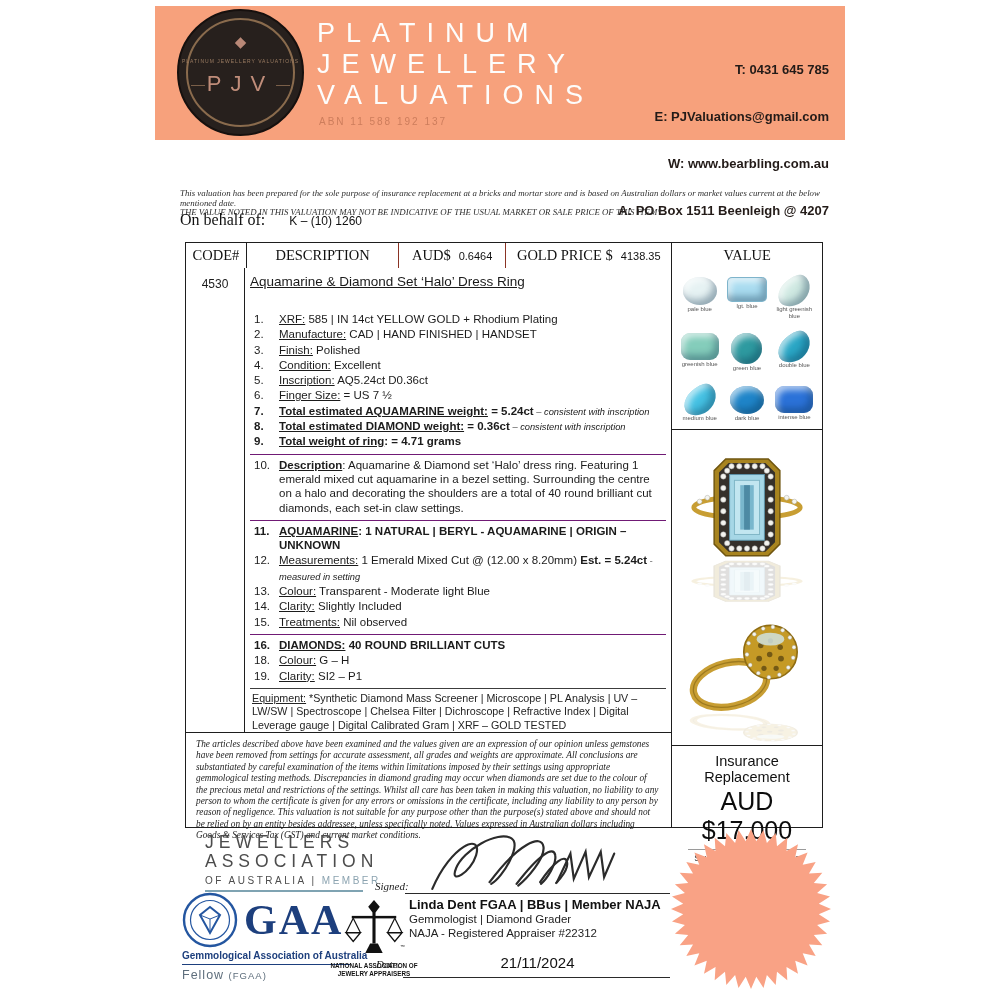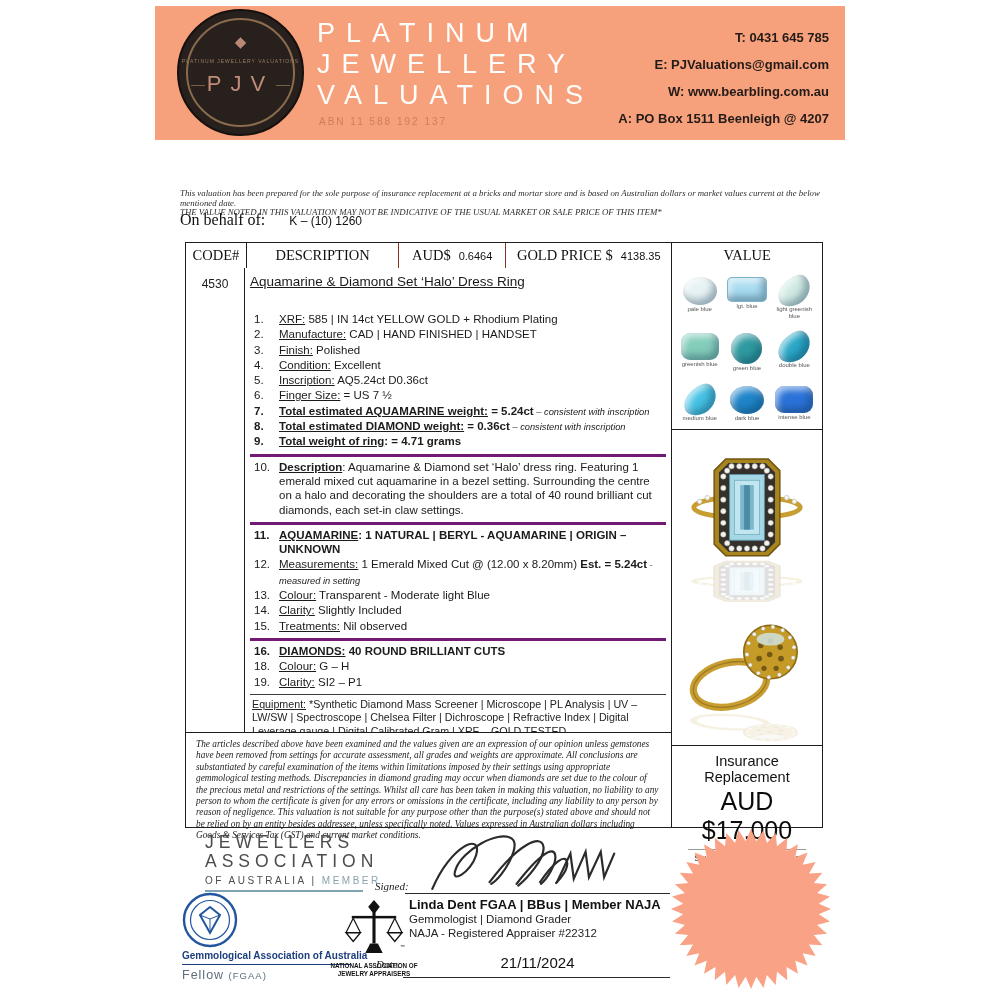--- a/index.html
+++ b/index.html
@@ -11,21 +11,21 @@
   #banner{position:absolute;left:5px;top:6px;width:690px;height:134px;background:var(--banner);}
   #logo{position:absolute;left:22px;top:3px;width:127px;height:127px;border-radius:50%;background:#27201d;border:2px solid #16100e;}
   #logo .ring{position:absolute;left:7px;top:7px;right:7px;bottom:7px;border-radius:50%;border:2px solid #8a6b4d;}
   #logo .dia{position:absolute;left:0;right:0;top:22px;text-align:center;font-size:15px;color:#b98а77;color:#b98877;}
   #logo .arc{position:absolute;left:0;right:0;top:47px;text-align:center;font-size:5px;letter-spacing:1px;color:#9b7c62;white-space:nowrap;}
   #logo .mono{position:absolute;left:0;right:0;top:60px;text-align:center;font-size:22px;letter-spacing:9px;color:#c08d7a;}
   #logo .mono:before,#logo .mono:after{content:"";display:inline-block;width:14px;height:1px;background:#7a5f49;vertical-align:middle;margin:0 2px;}
   #brand{position:absolute;left:162px;top:12px;color:#fdfdfc;font-size:27px;letter-spacing:11px;line-height:31px;font-weight:400;}
   #abn{position:absolute;left:164px;top:110px;font-size:10px;letter-spacing:2px;color:#cd7d5c;}
   #contact{position:absolute;right:16px;top:24px;text-align:right;font-size:13px;font-weight:bold;color:#231b18;}
-  #contact div{margin-bottom:12px;}
+  #contact div{margin-bottom:12px;margin-top:32px;}
 
   
   #title{position:absolute;left:0;top:147px;width:100%;text-align:center;font-family:"Liberation Serif",serif;font-weight:bold;font-size:38px;letter-spacing:1px;color:#151515;}
   #intro{position:absolute;left:30px;top:189px;width:644px;font-family:"Liberation Serif",serif;font-style:italic;font-size:8.8px;line-height:9.6px;color:#2e2e2e;}
   #behalf{position:absolute;left:30px;top:211px;font-family:"Liberation Serif",serif;font-size:16px;color:#111;}
   #behalf b{font-weight:normal;}
   #behalf .val{font-family:"Liberation Sans",sans-serif;font-size:12px;margin-left:24px;}
 
   
   #table{position:absolute;left:35px;top:242px;width:638px;font-size:11.5px;}
@@ -37,21 +37,21 @@
   .c-code{width:60px;} .c-desc{width:153px;} .c-aud{width:107px;} .c-gold{width:167px;} .c-val{width:151px;}
 
   .cell{position:absolute;border:1px solid #1e1e1e;background:#fff;}
   #code-cell{left:0;top:26px;width:60px;height:465px;text-align:center;padding-top:9px;font-size:12px;border-top:none;}
   #desc-cell{left:59px;top:26px;width:428px;height:465px;border-top:none;padding:0 5px;}
   #disc-cell{left:0;top:490px;width:487px;height:96px;padding:6px 12px 0 10px;font-family:"Liberation Serif",serif;font-style:italic;font-size:9.3px;line-height:11.4px;color:#222;}
   #val-cell{left:486px;top:26px;width:152px;height:560px;border-top:none;padding:0;}
 
   #item-title{margin-top:6px;font-size:13.5px;color:#1a1a1a;text-decoration:underline;}
   .sec{padding:3px 2px 4px 2px;}
-  .sec+.sec{border-top:3px solid #701a75;}
+  .sec+.sec{border-top:1px solid #701a75;}
   #sec-a{margin-top:20px;border-top:none;}
   .row{display:flex;line-height:14.3px;}
   .num{width:27px;flex:none;padding-left:2px;}
   .body{flex:1;}
   .lbl{text-decoration:underline;}
   .row.b .num,.row.b .lbl,.row.b .txt{font-weight:bold;}
   .row.lb .lbl{font-weight:bold;}
   .stg{font-weight:bold;}
   .note{font-style:italic;font-size:9.3px;}
   #equip{border-top:1px solid #3c3c3c;padding:3px 2px;font-size:10.7px;line-height:13.6px;color:#242424;}
@@ -429,20 +429,21 @@
 
   <div class="ftr" id="gaa">
     <div class="top">
       <svg width="56" height="56" viewBox="0 0 56 56">
         <circle cx="28" cy="28" r="26" fill="none" stroke="#2456a0" stroke-width="2.4"></circle>
         <circle cx="28" cy="28" r="19.5" fill="none" stroke="#2456a0" stroke-width="1.2"></circle>
         <polygon points="28,15 38,23 28,41 18,23" fill="none" stroke="#2456a0" stroke-width="2"></polygon>
         <polyline points="18,23 28,27 38,23" fill="none" stroke="#2456a0" stroke-width="1"></polyline>
         <line x1="28" y1="27" x2="28" y2="41" stroke="#2456a0" stroke-width="1"></line>
       </svg>
+      <span class="acr">GAA</span>
     </div>
     <div class="org">Gemmological Association of Australia</div>
     <div class="rule"></div>
     <div class="fellow"><span>Fellow</span> <small>(FGAA)</small></div>
   </div>
 
   <div class="ftr" id="naja">
     <svg width="62" height="58" viewBox="0 0 62 60">
       <polygon points="31,2 37,9 31,17 25,9" fill="#111"></polygon>
       <rect x="29.4" y="15" width="3.2" height="32" fill="#111"></rect>

